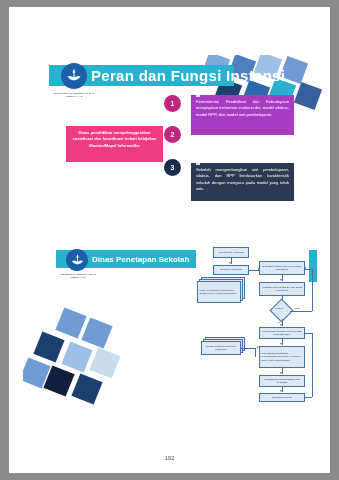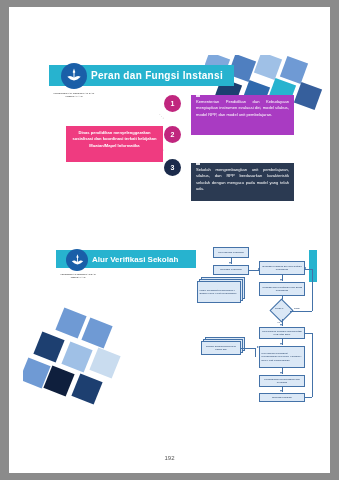--- a/index.html
+++ b/index.html
@@ -7,21 +7,21 @@
   .page{position:absolute;left:9px;top:7px;width:321px;height:466px;background:#ffffff;overflow:hidden;}
 
   
   .abs{position:absolute;}
   .sq{position:absolute;}
 
   
   .deco1{position:absolute;left:196px;top:48px;width:125px;height:70px;overflow:hidden;}
   .band{position:absolute;left:40px;top:58px;width:185px;height:21px;background:#27b3cf;
         display:flex;align-items:center;}
-  .band .btitle{color:#ffffff;font-size:10px;font-weight:bold;letter-spacing:.3px;
+  .band .btitle{color:#ffffff;font-size:15px;font-weight:bold;letter-spacing:.3px;
         margin-left:42px;white-space:nowrap;}
   .logo{position:absolute;left:52px;top:56px;width:26px;height:26px;border-radius:50%;
         background:#1a5fa8;display:flex;align-items:center;justify-content:center;}
   .logo svg{width:20px;height:20px;}
   .logocap{position:absolute;left:36px;top:85px;width:58px;text-align:center;
         font-size:2.4px;line-height:1.35;color:#333;letter-spacing:.1px;}
 
   .step{position:absolute;width:17px;height:17px;border-radius:50%;color:#fff;
         font-size:7px;font-weight:bold;display:flex;align-items:center;justify-content:center;}
   .s1{background:#c0267e;left:155px;top:88px;}
@@ -113,21 +113,21 @@
   </div>
   <div class="cbox box2">
     <span>Dinas pendidikan menyelenggarakan sosialisasi dan koordinasi terkait kebijakan Muatan/Mapel Informatika</span>
   </div>
   <div class="cbox box3">
     <div class="tick" style="left:5px;top:-1px;"></div>
     <span>Sekolah mengembangkan unit pembelajaran, silabus, dan RPP berdasarkan karakteristik sekolah dengan mengacu pada model yang telah ada.</span>
   </div>
 
   <div class="band2">
-    <span class="btitle">Alur Verifikasi Sekolah</span>
+    <span class="btitle">Dinas Penetapan Sekolah</span>
   </div>
   <div class="tealbar"></div>
   <div class="logo2">
     <svg viewBox="0 0 24 24" aria-hidden="true">
       <circle cx="12" cy="12" r="11.5" fill="#1a5fa8"></circle>
       <path d="M12 3 L13.6 7.5 L12 9 L10.4 7.5 Z" fill="#ffffff"></path>
       <path d="M4 13 C7 11 9 12 12 14 C15 12 17 11 20 13 C17 16 15 17 12 17.5 C9 17 7 16 4 13 Z" fill="#ffffff"></path>
       <rect x="11.4" y="8.5" width="1.2" height="6" fill="#ffffff"></rect>
     </svg>
   </div>

